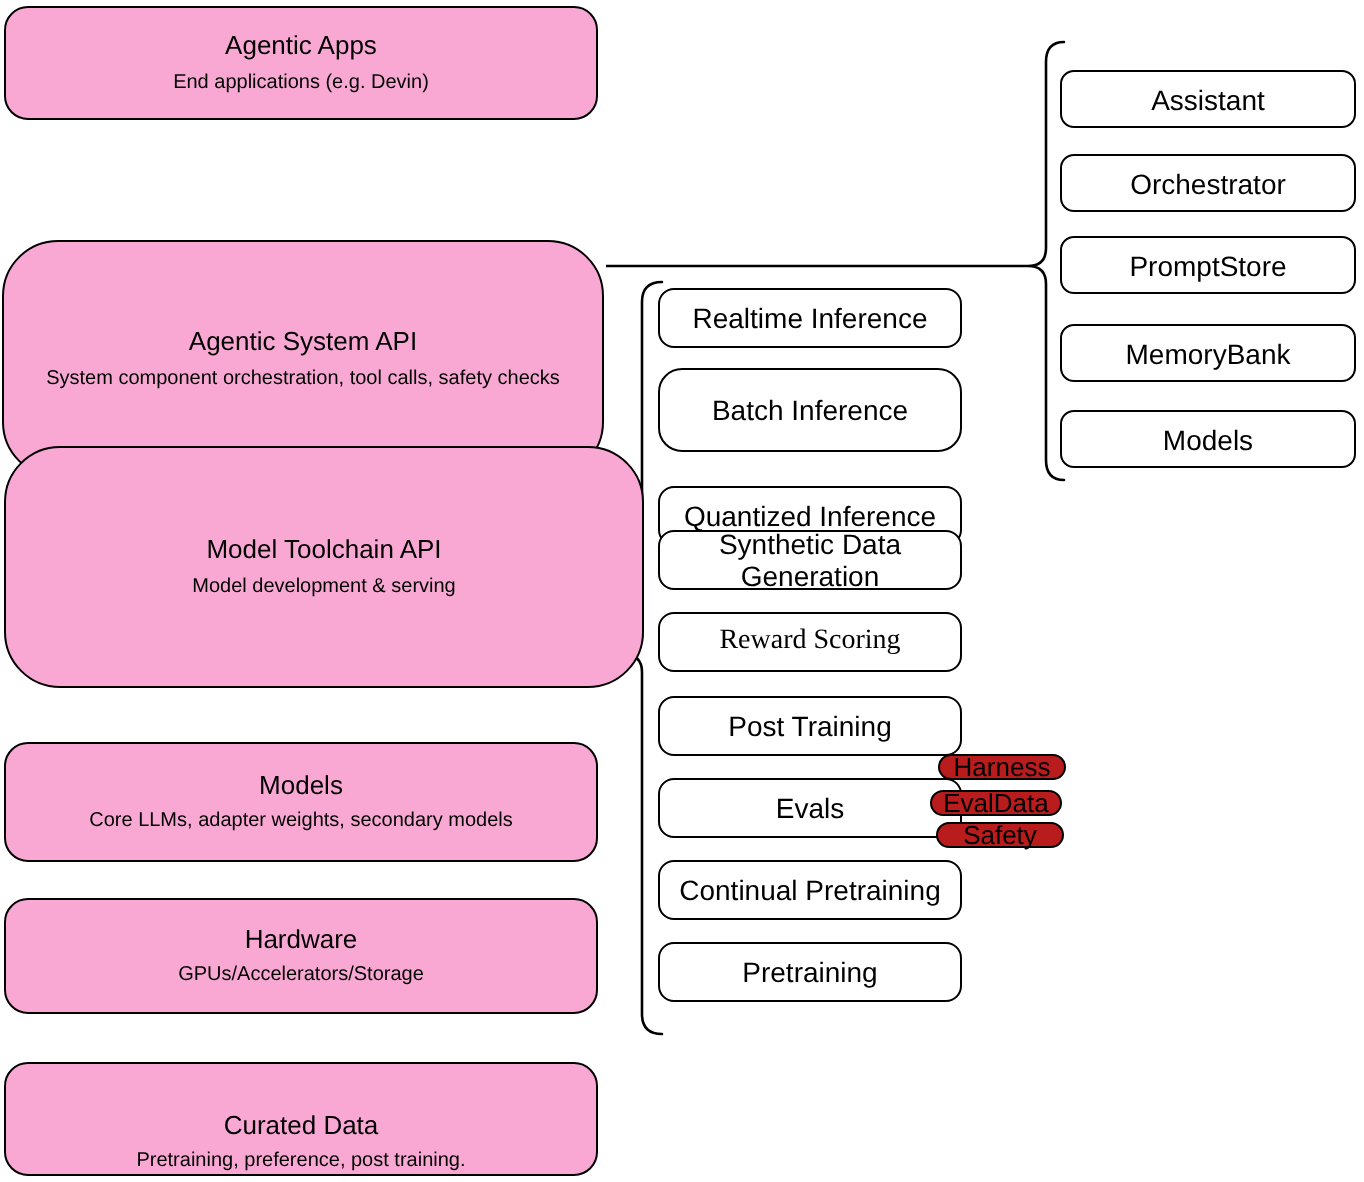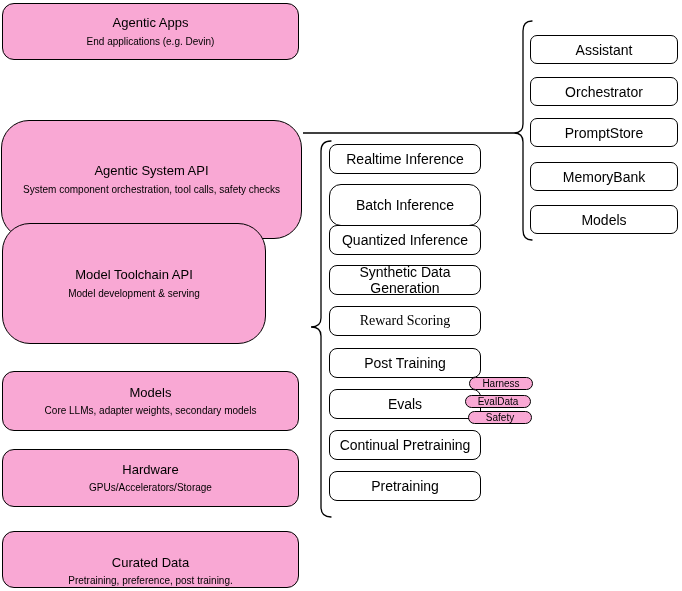--- a/index.html
+++ b/index.html
@@ -34,25 +34,25 @@
     align-items:center;
     justify-content:center;
     font-size:14px;
     text-align:center;
   }
   .tag-pill{
     position:absolute;
     box-sizing:border-box;
     border:1.2px solid #000;
     border-radius:8px;
-    background:#f9a8d4;
+    background:#b91c1c;
     display:flex;
     align-items:center;
     justify-content:center;
-    font-size:10px;
+    font-size:13px;
     z-index:5;
   }
   .component-box{border-radius:7px;}
   #overlay{position:absolute;left:0;top:0;pointer-events:none;}
 </style>
 </head>
 <body>
 
 <div id="canvas">
 
@@ -65,21 +65,21 @@
   <div class="layer-box" style="left:2px;top:3px;width:297px;height:57px;border-radius:12px;">
     <div class="layer-title">Agentic Apps</div>
     <div class="layer-sub">End applications (e.g. Devin)</div>
   </div>
 
   <div class="layer-box" style="left:1px;top:84px;width:301px;height:119px;border-radius:28px;margin-top:36px;">
     <div class="layer-title">Agentic System API</div>
     <div class="layer-sub">System component orchestration, tool calls, safety checks</div>
   </div>
 
-  <div class="layer-box" style="left:2px;top:223px;width:264px;height:121px;border-radius:28px;">
+  <div class="layer-box" style="left:2px;top:223px;width:320px;height:121px;border-radius:28px;">
     <div class="layer-title">Model Toolchain API</div>
     <div class="layer-sub">Model development &amp; serving</div>
   </div>
 
   <div class="layer-box" style="left:2px;top:371px;width:297px;height:60px;border-radius:12px;">
     <div class="layer-title">Models</div>
     <div class="layer-sub">Core LLMs, adapter weights, secondary models</div>
   </div>
 
   <div class="layer-box" style="left:2px;top:449px;width:297px;height:58px;border-radius:12px;">
@@ -87,21 +87,21 @@
     <div class="layer-sub">GPUs/Accelerators/Storage</div>
   </div>
 
   <div class="layer-box" style="left:2px;top:531px;width:297px;height:57px;border-radius:12px;justify-content:flex-end;">
     <div class="layer-title">Curated Data</div>
     <div class="layer-sub">Pretraining, preference, post training.</div>
   </div>
 
   <div class="small-box" style="left:329px;top:144px;width:152px;height:30px;">Realtime Inference</div>
   <div class="small-box" style="left:329px;top:184px;width:152px;height:42px;border-radius:12px;">Batch Inference</div>
-  <div class="small-box" style="left:329px;top:225px;width:152px;height:30px;">Quantized Inference</div>
+  <div class="small-box" style="left:329px;top:243px;width:152px;height:30px;">Quantized Inference</div>
   <div class="small-box" style="left:329px;top:265px;width:152px;height:30px;">Synthetic Data Generation</div>
   <div class="small-box" style="left:329px;top:306px;width:152px;height:30px;font-family:Liberation Serif, serif;">Reward Scoring</div>
   <div class="small-box" style="left:329px;top:348px;width:152px;height:30px;">Post Training</div>
   <div class="small-box" style="left:329px;top:389px;width:152px;height:30px;">Evals</div>
   <div class="small-box" style="left:329px;top:430px;width:152px;height:30px;">Continual Pretraining</div>
   <div class="small-box" style="left:329px;top:471px;width:152px;height:30px;">Pretraining</div>
 
   <div class="tag-pill" style="left:469px;top:377px;width:64px;height:13px;">Harness</div>
   <div class="tag-pill" style="left:465px;top:395px;width:66px;height:13px;">EvalData</div>
   <div class="tag-pill" style="left:468px;top:411px;width:64px;height:13px;">Safety</div>

